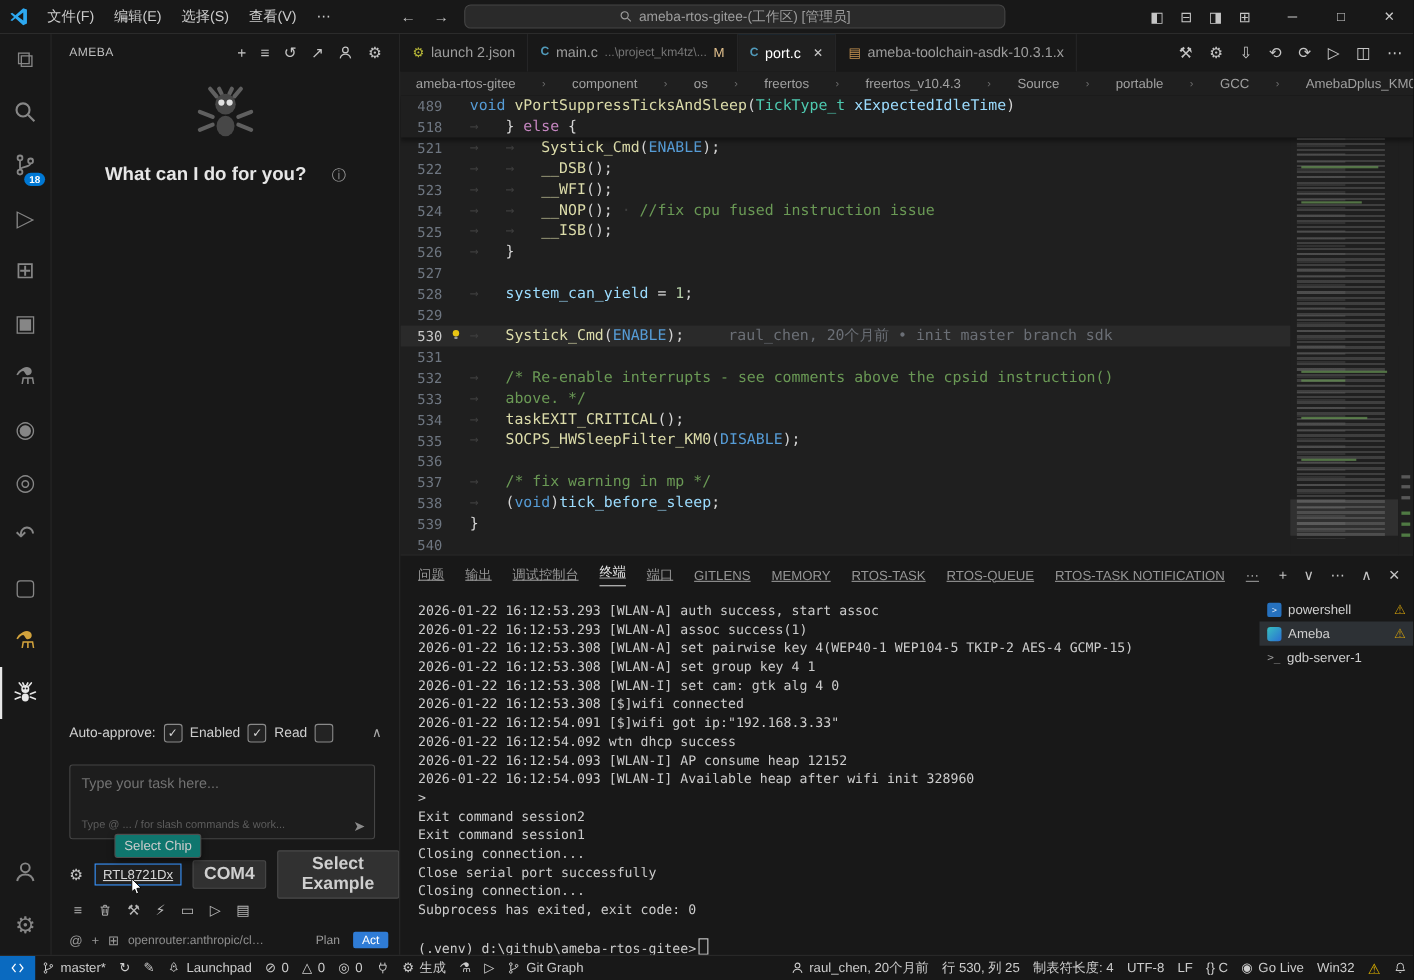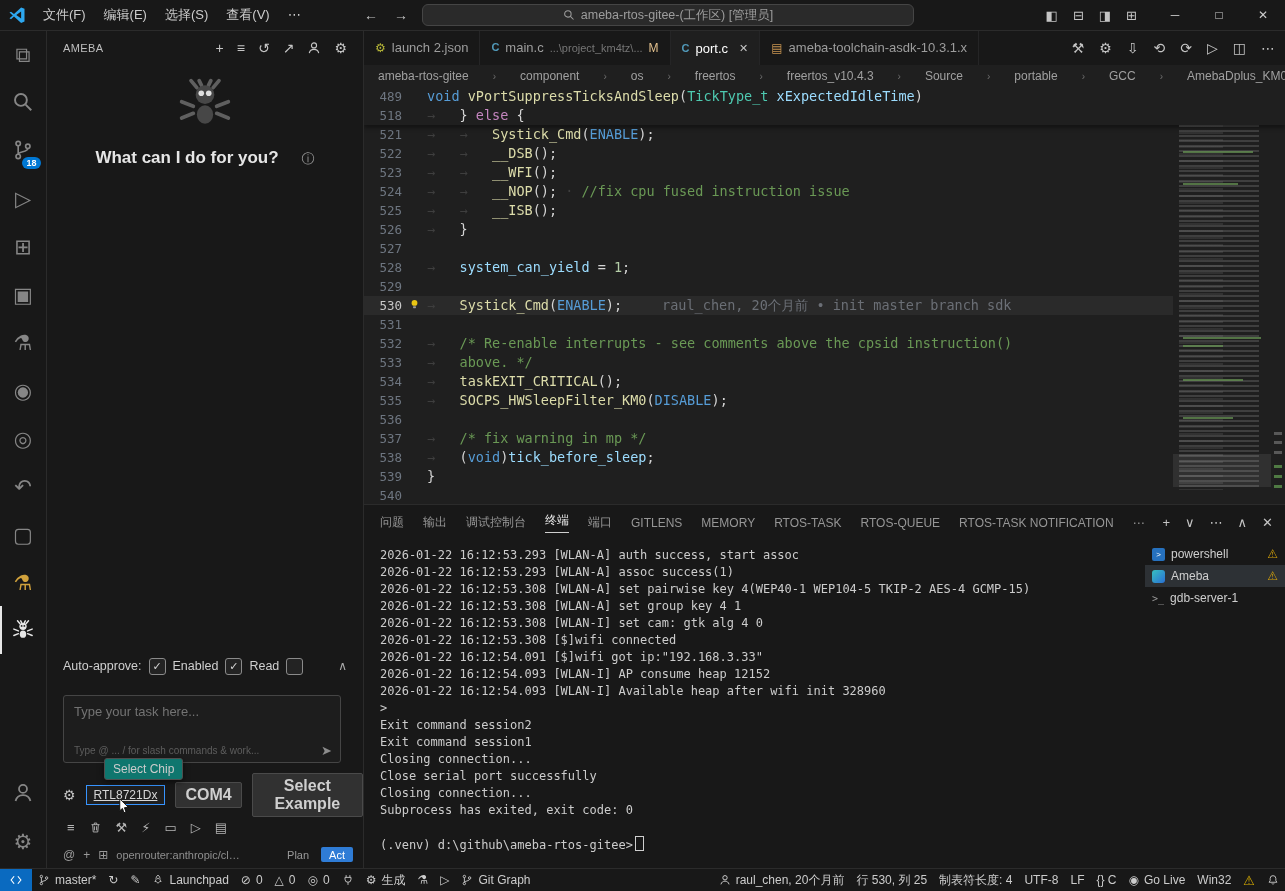--- a/index.html
+++ b/index.html
@@ -94,21 +94,21 @@
   .mm-text{position:absolute;left:6px;right:12px;top:3px;height:400px;background:repeating-linear-gradient(to bottom,rgba(190,190,190,.20) 0 2px,rgba(0,0,0,0) 2px 5px);}
   .mm-text2{position:absolute;left:6px;width:44px;top:3px;height:400px;background:repeating-linear-gradient(to bottom,rgba(160,160,160,.14) 0 2px,rgba(0,0,0,0) 2px 7px);}
   .mm-g{position:absolute;left:10px;height:2px;background:rgba(106,153,85,.7);}
   .mm-slider{position:absolute;left:0;right:0;top:367px;height:33px;background:rgba(255,255,255,.08);}
   .ruler{position:absolute;top:0;right:0;width:14px;bottom:0;background:#1f1f1f;z-index:4;}
   .rl-m{position:absolute;left:3px;width:8px;height:3px;background:#585858;}
   .rl-g{position:absolute;left:3px;width:8px;height:3px;background:#4f7a43;}
 
   
   .panel{height:364px;background:#181818;border-top:1px solid #2b2b2b;position:relative;flex:none;}
-  .panel-tabs-row{height:35px;display:flex;align-items:center;padding:0 16px;gap:19px;font-size:12px;color:#969696;position:relative;}
+  .panel-tabs-row{height:35px;display:flex;align-items:center;padding:0 16px;gap:19px;font-size:12px;color:#969696;position:relative;text-decoration:underline;}
   .ptab{white-space:nowrap;}
   .ptab.active{color:#e7e7e7;border-bottom:1px solid #cfcfcf;padding-bottom:3px;}
   #panel-actions{position:absolute;right:12px;display:flex;gap:15px;color:#c5c5c5;font-size:13px;}
   .terminal{position:absolute;left:0;right:140px;top:35px;bottom:0;padding:7px 0 0 16px;font-family:"DejaVu Sans Mono",monospace;font-size:12px;line-height:17px;color:#cccccc;overflow:hidden;}
   .tline{white-space:pre;height:17px;}
   .tcursor{display:inline-block;width:7px;height:13px;border:1px solid #cfcfcf;vertical-align:-2px;margin-left:2px;}
   .term-list{position:absolute;right:0;top:35px;width:140px;bottom:0;padding-top:3px;}
   .trow{height:22px;display:flex;align-items:center;gap:6px;padding:0 7px;font-size:12px;color:#cfcfcf;}
   .trow.active{background:#2d3135;}
   .trow .warn{margin-left:auto;color:#d7a40a;font-size:12px;}
@@ -500,20 +500,21 @@
             </div>
         </div>
         <div class="terminal" id="terminal">
             <div class="tline">2026-01-22 16:12:53.293 [WLAN-A] auth success, start assoc</div>
             <div class="tline">2026-01-22 16:12:53.293 [WLAN-A] assoc success(1)</div>
             <div class="tline">2026-01-22 16:12:53.308 [WLAN-A] set pairwise key 4(WEP40-1 WEP104-5 TKIP-2 AES-4 GCMP-15)</div>
             <div class="tline">2026-01-22 16:12:53.308 [WLAN-A] set group key 4 1</div>
             <div class="tline">2026-01-22 16:12:53.308 [WLAN-I] set cam: gtk alg 4 0</div>
             <div class="tline">2026-01-22 16:12:53.308 [$]wifi connected</div>
             <div class="tline">2026-01-22 16:12:54.091 [$]wifi got ip:"192.168.3.33"</div>
+            <div class="tline">2026-01-22 16:12:54.092 wtn dhcp success</div>
             <div class="tline">2026-01-22 16:12:54.093 [WLAN-I] AP consume heap 12152</div>
             <div class="tline">2026-01-22 16:12:54.093 [WLAN-I] Available heap after wifi init 328960</div>
             <div class="tline">&gt;</div>
             <div class="tline">Exit command session2</div>
             <div class="tline">Exit command session1</div>
             <div class="tline">Closing connection...</div>
             <div class="tline">Close serial port successfully</div>
             <div class="tline">Closing connection...</div>
             <div class="tline">Subprocess has exited, exit code: 0</div>
             <div class="tline"></div>

